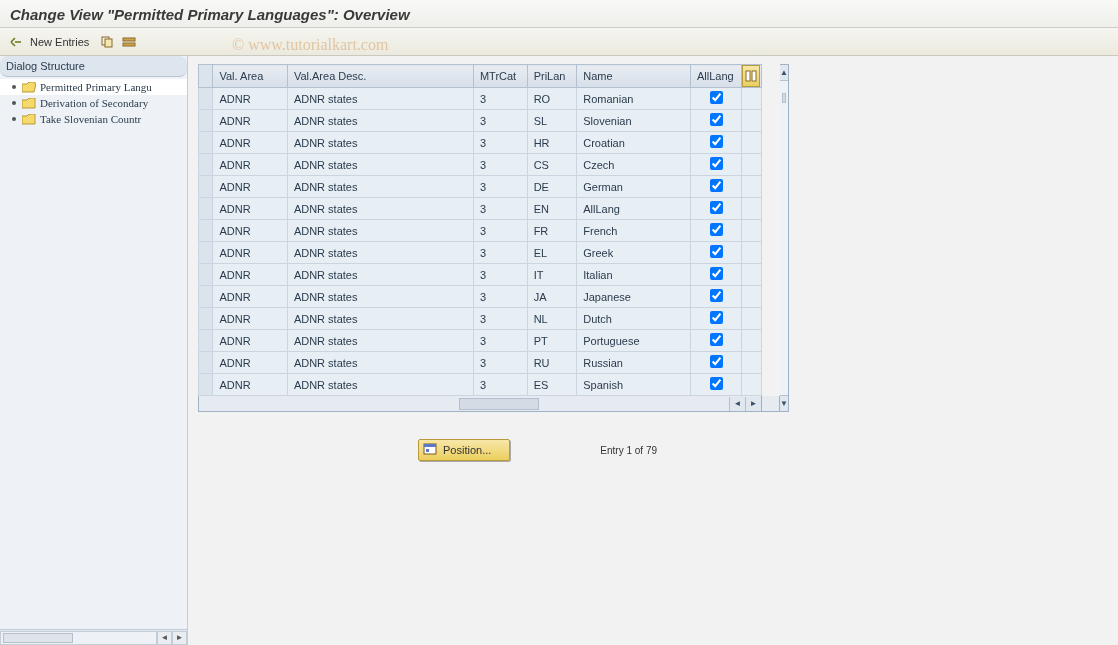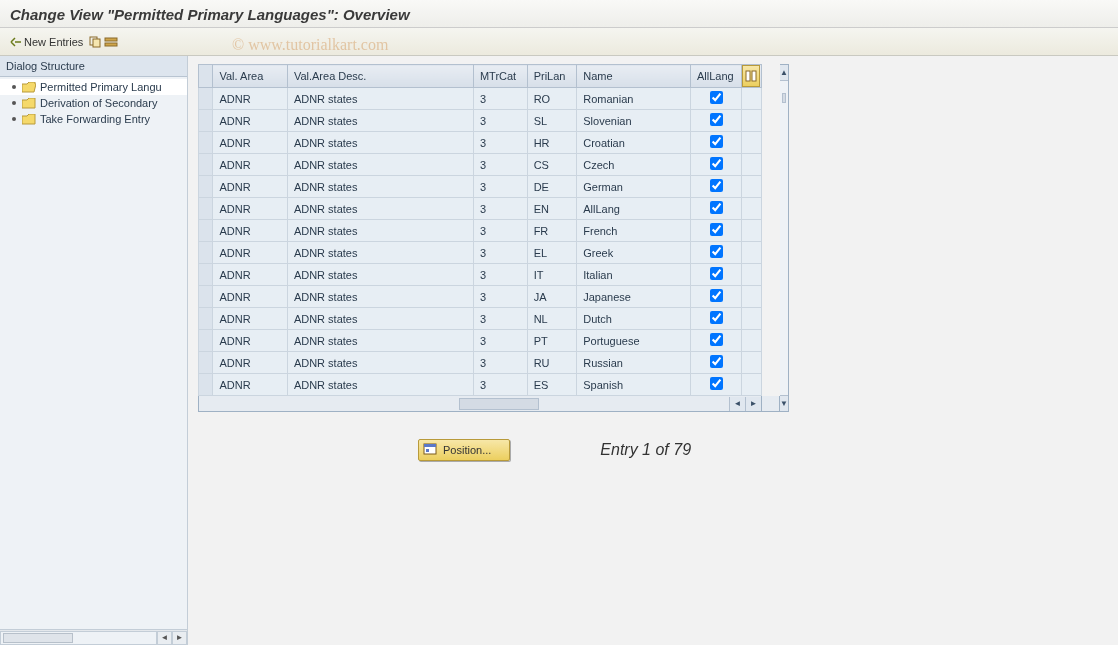--- a/index.html
+++ b/index.html
@@ -22,21 +22,21 @@
     font-weight: bold;
     color: #3a3a3a;
     border-bottom: 1px solid #ccc;
   }
   .toolbar {
     background: linear-gradient(#f5f5f0, #eceade);
     border-bottom: 1px solid #c9c9c1;
     padding: 3px 8px;
     display: flex;
     align-items: center;
-    gap: 0;
+    gap: 6px;
     height: 28px;
   }
   .tb-icon {
     width: 16px; height: 16px;
     display: inline-flex; align-items:center; justify-content:center;
   }
   .tb-text { font-size: 11px; color: #333; margin-right: 4px;}
   .main-area {
     display: flex;
     height: calc(645px - 56px);
@@ -48,39 +48,40 @@
     position: relative;
     display:flex;
     flex-direction:column;
   }
   .sidebar-header {
     background: #dde5ee;
     border-bottom: 1px solid #b8c4d1;
     padding: 4px 6px;
     font-size: 11px;
     color: #2a3b4d;
+    border-radius: 8px;
   }
   .tree {
     padding: 2px 0;
     flex:1;
     overflow:hidden;
   }
   .tree-item {
     display: flex;
     align-items: center;
     padding: 2px 6px 2px 12px;
     white-space: nowrap;
     overflow: hidden;
     cursor: pointer;
   }
   .tree-item.selected { background: #fff; }
   .bullet { width:4px;height:4px;background:#555;border-radius:50%;margin-right:6px;flex:none;}
   .folder { width:14px;height:11px;flex:none;margin-right:4px;position:relative;}
   .folder svg{display:block;}
-  .tree-label { font-size:11px; color:#2a3b4d; }
+  .tree-label { font-size:11px; color:#2a3b4d;font-family:Liberation Serif, serif; }
   .sidebar-hscroll {
     height: 16px;
     background: #e4e8ec;
     border-top: 1px solid #c3cdd7;
     display:flex;
     align-items:center;
   }
   .hscroll-track{flex:1;background:#eef2f6;height:14px;border:1px solid #c3cdd7;display:flex;align-items:center;}
   .hscroll-thumb{width:70px;height:10px;background:#dfe4ea;border:1px solid #b7c0ca;margin-left:2px;}
   .hscroll-btn{width:15px;height:14px;border:1px solid #c3cdd7;background:#e9edf1;display:flex;align-items:center;justify-content:center;font-size:8px;color:#555;}
@@ -169,21 +170,21 @@
     border:1px solid #b89a3a;
     border-radius:2px;
     height:22px;
     padding:0 18px 0 4px;
     gap:6px;
     font-size:11px;color:#333;
     box-shadow: 1px 1px 0 #aaa;
   }
   .entry-text{
     margin-left: 90px;
-    font-size:16px;color:#333;font-style:italic;
+    font-size:10px;color:#333;
   }
   .watermark{
     position:absolute;
     left:232px; top:36px;
     font-size:16px;
     color: rgba(200,120,40,0.35);
     font-family: Georgia, serif;
     pointer-events:none;
   }
 </style>
@@ -237,21 +238,21 @@
           </span>
           <span class="tree-label">Derivation of Secondary</span>
         </div>
         <div class="tree-item">
           <span class="bullet"></span>
           <span class="folder">
             <svg width="14" height="11">
               <path d="M0 2 H5 L7 0 H13 V10 H0 Z" fill="#f5d96a" stroke="#b89a3a"></path>
             </svg>
           </span>
-          <span class="tree-label">Take Forwarding Entry</span>
+          <span class="tree-label">Take Slovenian Countr</span>
         </div>
       </div>
     <div class="sidebar-hscroll">
       <div class="hscroll-track">
           <div class="hscroll-thumb"></div>
         </div>
       <div class="hscroll-btn">◄</div>
       <div class="hscroll-btn">►</div>
     </div>
   </div>

